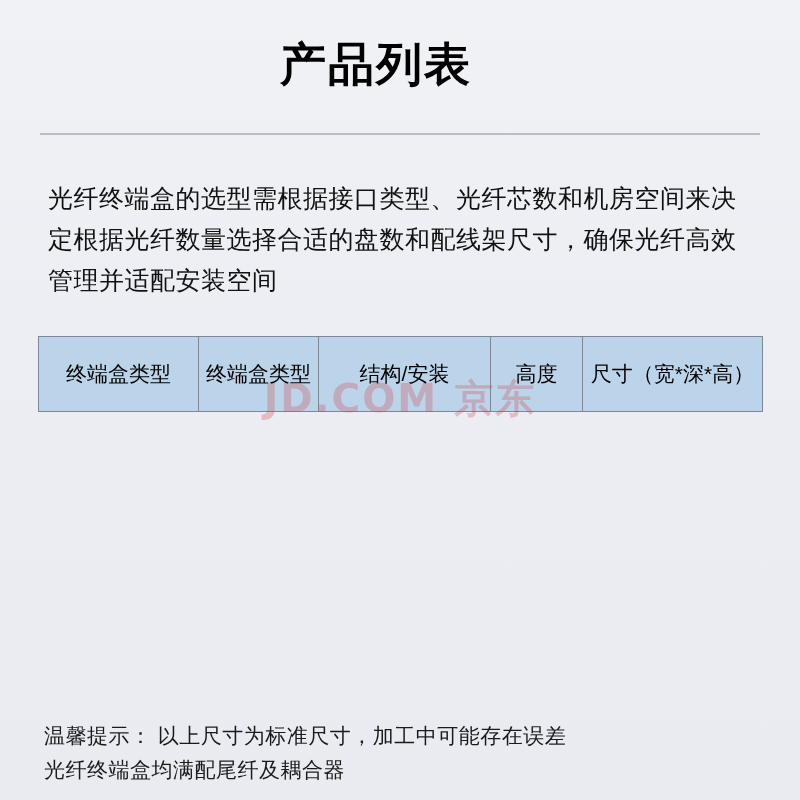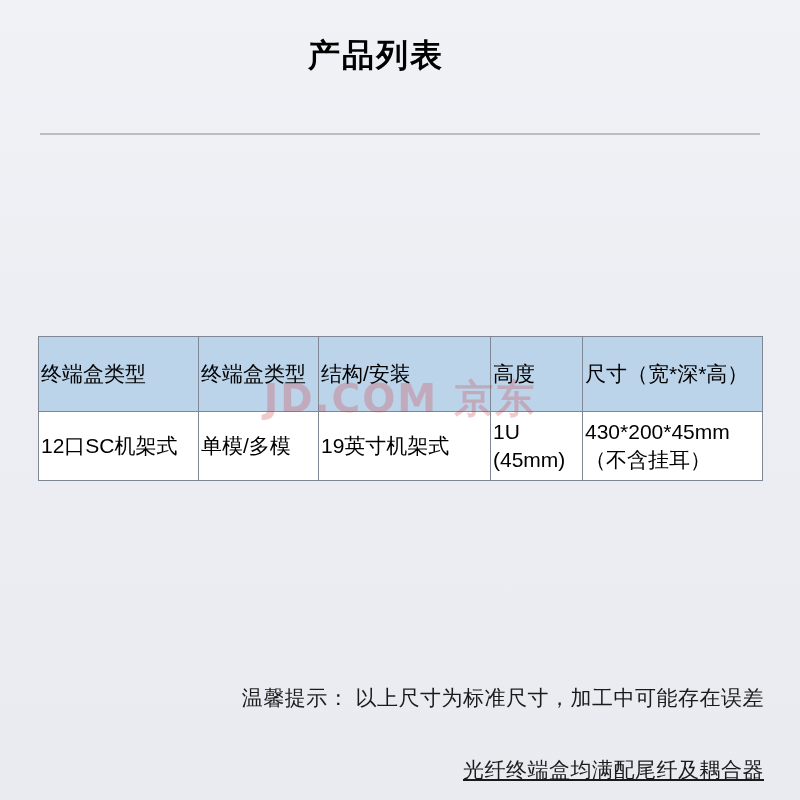--- a/index.html
+++ b/index.html
@@ -19,21 +19,21 @@
     height: 800px;
     background: linear-gradient(180deg, #f0f2f6 0%, #eceef3 40%, #e9ebf0 100%);
     box-sizing: border-box;
   }
   .title {
     position: absolute;
     top: 34px;
     left: 0;
     width: 752px;
     text-align: center;
-    font-size: 32px;
+    font-size: 46px;
     font-weight: bold;
     letter-spacing: 2px;
     color: #000000;
     font-family: "DejaVu Sans", "Liberation Sans", sans-serif;
   }
   .divider {
     position: absolute;
     top: 133px;
     left: 40px;
     width: 720px;
@@ -72,21 +72,21 @@
     top: 336px;
     left: 38px;
     width: 724px;
     border-collapse: collapse;
     table-layout: fixed;
     background: #ffffff;
     z-index: 2;
   }
   table.spec th, table.spec td {
     border: 1px solid #7f8694;
-    text-align: left;
+    text-align: center;
     vertical-align: middle;
     font-size: 21px;
     color: #000000;
     padding: 0 2px;
     line-height: 28px;
   }
   table.spec thead th {
     background: #bcd4ea;
     height: 74px;
     font-weight: normal;
@@ -102,32 +102,33 @@
   .col4 { width: 92px; }
   .col5 { width: 180px; }
   .note {
     position: absolute;
     left: 44px;
     width: 720px;
     font-size: 21px;
     color: #1a1a1a;
     letter-spacing: 0.5px;
   }
-  .note1 { top: 684px; text-align: right; }
-  .note2 { top: 756px; text-align: right; text-decoration: underline; }
+  .note1 { top: 722px; text-align: left; }
+  .note2 { top: 756px; text-align: left; }
 </style>
 </head>
 <body>
 
 <div class="page">
 
   <div class="title">产品列表</div>
 
   <div class="divider"></div>
 
+  <div class="intro">光纤终端盒的选型需根据接口类型、光纤芯数和机房空间来决定根据光纤数量选择合适的盘数和配线架尺寸，确保光纤高效管理并适配安装空间</div>
 
   <div class="watermark">
     <span>JD.COM</span><span class="jd-cn">京东</span>
   </div>
 
   <table class="spec">
     <colgroup>
       <col class="col1">
         <col class="col2">
         <col class="col3">
@@ -137,26 +138,19 @@
     <thead>
       <tr>
         <th>终端盒类型</th>
         <th>终端盒类型</th>
         <th>结构/安装</th>
         <th>高度</th>
         <th>尺寸（宽*深*高）</th>
       </tr>
     </thead>
     <tbody>
-      <tr>
-        <td>12口SC机架式</td>
-        <td>单模/多模</td>
-        <td>19英寸机架式</td>
-        <td>1U<br>(45mm)</td>
-        <td>430*200*45mm<br>（不含挂耳）</td>
-      </tr>
     </tbody>
   </table>
 
   <div class="note note1">温馨提示：  以上尺寸为标准尺寸，加工中可能存在误差</div>
   <div class="note note2">光纤终端盒均满配尾纤及耦合器</div>
 
 </div>
 
 </body></html>

